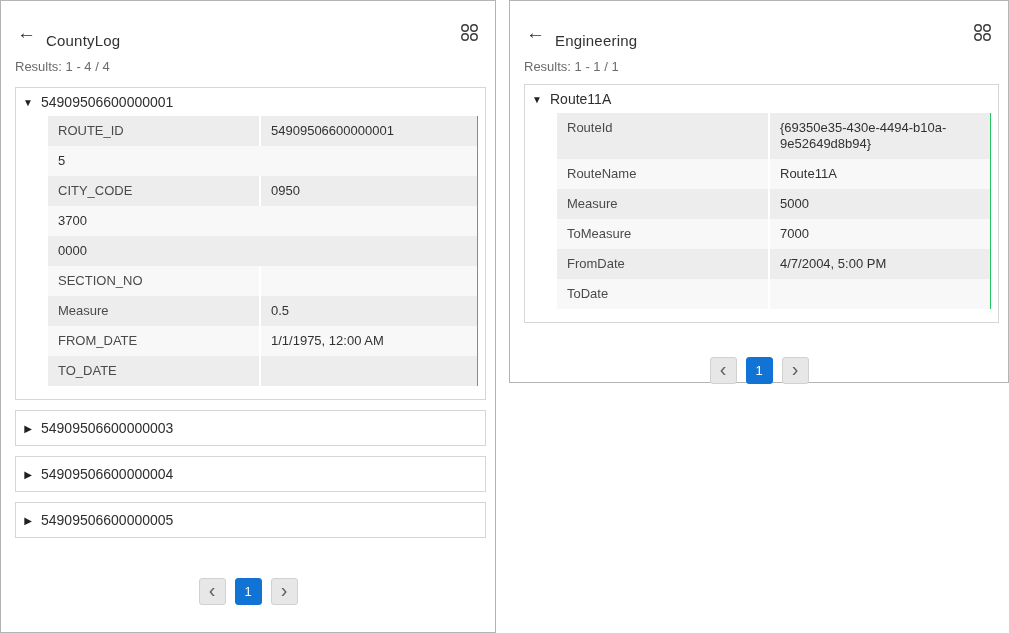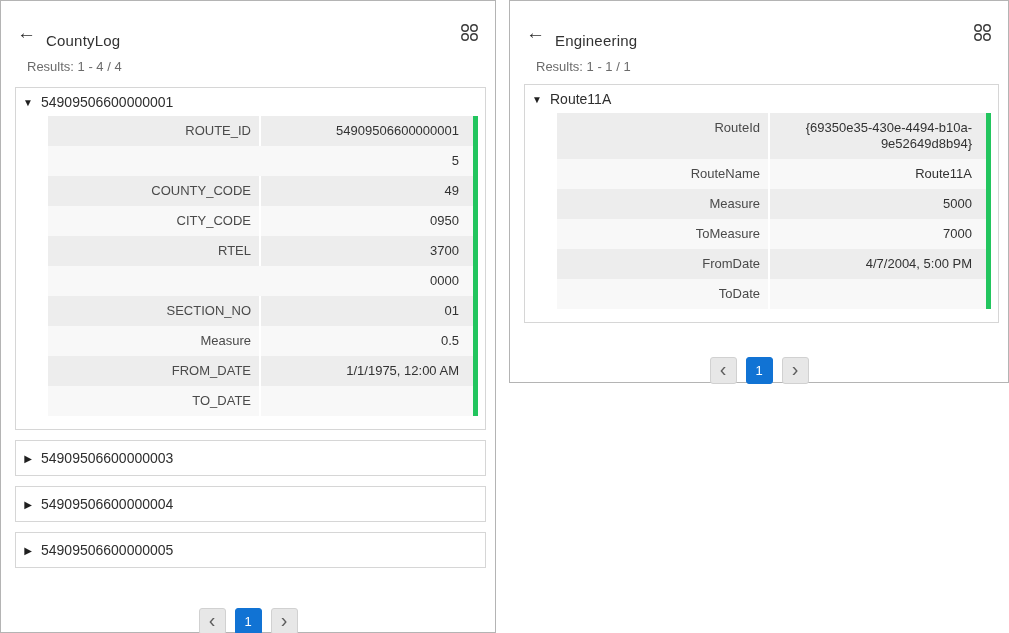--- a/index.html
+++ b/index.html
@@ -12,36 +12,36 @@
     position:absolute;background:#fff;border:1px solid #b4b4b4;
     box-sizing:border-box;
   }
   #panel-left{left:0;top:0;width:496px;height:633px;}
   #panel-right{left:509px;top:0;width:500px;height:383px;}
 
   .panel-header{display:flex;align-items:center;padding:15px 16px 0 16px;}
   .back-arrow{font-size:19px;line-height:20px;color:#2b2b2b;cursor:pointer;margin-right:10px;}
   .panel-title{font-size:15px;color:#323232;letter-spacing:.2px;margin-top:16px;}
   .grid-icon{margin-left:auto;cursor:pointer;display:flex;align-items:center;}
-  .results{font-size:13px;color:#6b6b6b;margin:10px 16px 0 26px;}
+  .results{font-size:13px;color:#6b6b6b;margin:10px 16px 0 14px;}
 
   .feature-box{
     border:1px solid #d6d6d6;background:#fff;
     margin:0 9px 0 14px;box-sizing:border-box;
   }
   .feature-box.first{margin-top:13px;}
   #panel-right .feature-box.first{margin-top:10px;}
   .feature-box.collapsed{margin-top:10px;}
 
   .acc-header{display:flex;align-items:center;padding:6px 6px 5px 6px;cursor:pointer;}
   .feature-box.collapsed .acc-header{padding:9px 6px;}
   .caret{font-size:10px;color:#1f1f1f;width:12px;text-align:center;margin-right:7px;flex:none;}
   .feature-title{font-size:14px;color:#2e2e2e;}
 
-  .attr-table{margin:1px 7px 13px 32px;border-right:5px solid #22c55e;text-align:right;}
+  .attr-table{margin:1px 7px 13px 32px;border-right:1px solid #22c55e;}
   .attr-row{display:flex;min-height:30px;font-size:13px;box-sizing:border-box;}
   .attr-row:nth-child(odd){background:#ededed;}
   .attr-row:nth-child(even){background:#f8f8f8;}
   .attr-name{
     width:213px;flex:none;box-sizing:border-box;color:#4a4a4a;
     padding:7px 8px 7px 10px;line-height:16px;border-right:2px solid #ffffff;
   }
   .attr-value{
     flex:1;box-sizing:border-box;color:#323232;
     padding:7px 14px 7px 10px;line-height:16px;overflow-wrap:break-word;min-width:0;
@@ -85,37 +85,31 @@
     </div>
     <div class="attr-table">
       <div class="attr-row">
         <div class="attr-name">ROUTE_ID</div>
         <div class="attr-value">54909506600000001</div>
       </div>
       <div class="attr-row">
         <div class="attr-value">5</div>
       </div>
       <div class="attr-row">
-        <div class="attr-name">COUNTY_CODE</div>
-        <div class="attr-value">49</div>
-      </div>
-      <div class="attr-row">
         <div class="attr-name">CITY_CODE</div>
         <div class="attr-value">0950</div>
       </div>
       <div class="attr-row">
-        <div class="attr-name">RTEL</div>
         <div class="attr-value">3700</div>
       </div>
       <div class="attr-row">
         <div class="attr-value">0000</div>
       </div>
       <div class="attr-row">
         <div class="attr-name">SECTION_NO</div>
-        <div class="attr-value">01</div>
       </div>
       <div class="attr-row">
         <div class="attr-name">Measure</div>
         <div class="attr-value">0.5</div>
       </div>
       <div class="attr-row">
         <div class="attr-name">FROM_DATE</div>
         <div class="attr-value">1/1/1975, 12:00 AM</div>
       </div>
       <div class="attr-row">

